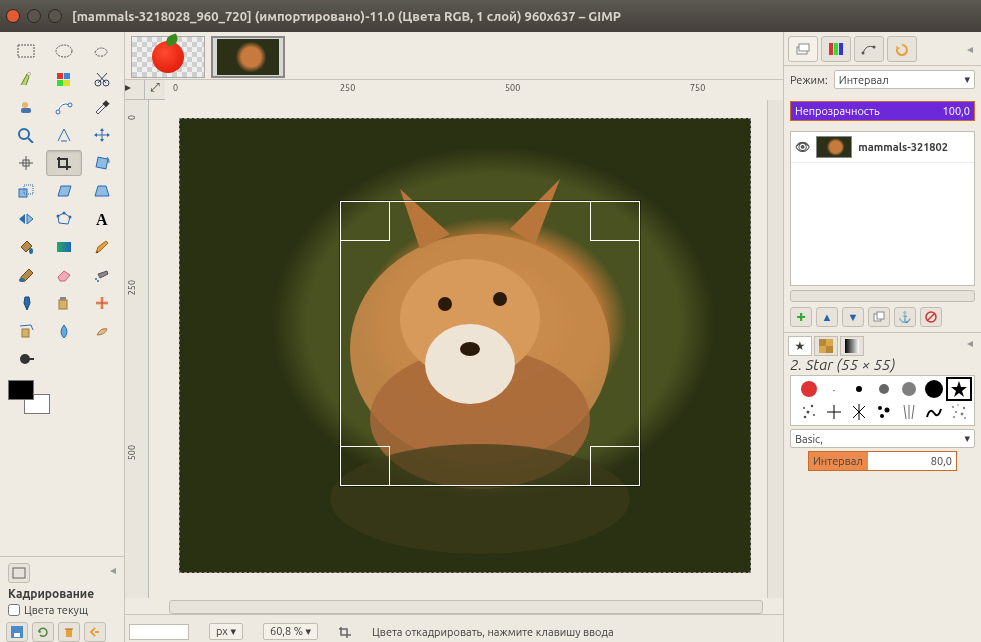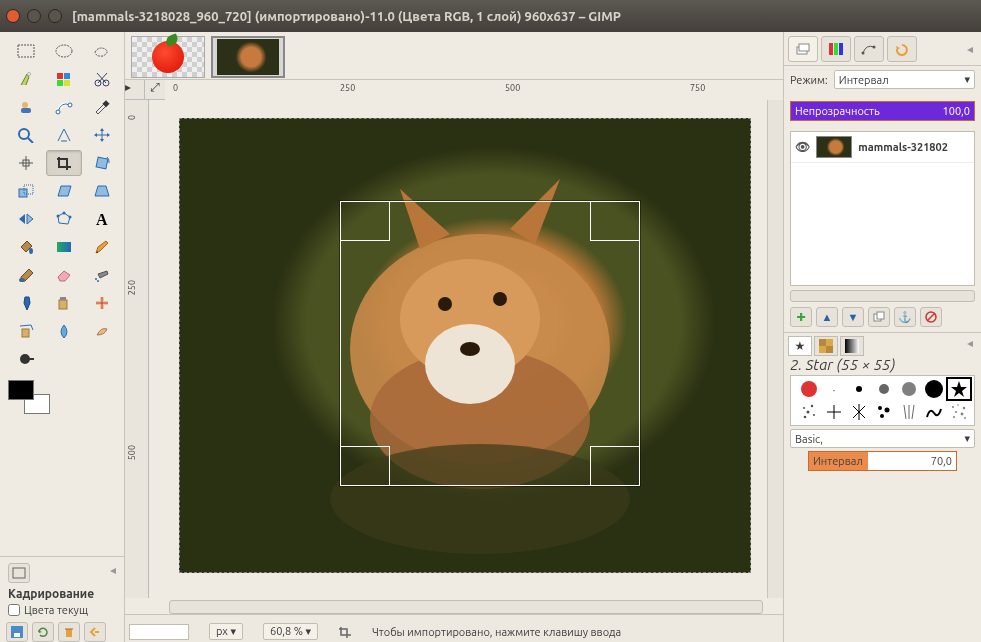--- a/index.html
+++ b/index.html
@@ -408,21 +408,21 @@
     <div class="hscrollbar"></div>
     <div class="status">
       <span style="width:60px;border:1px solid #c2bdb3;height:16px;background:#fff"></span>
       <span class="sel"><span>px</span> ▾</span>
       <span class="sel"><span>60,8 %</span> ▾</span>
       <span>
           <svg width="14" height="12">
             <path d="M3 1 L3 9 L13 9 M1 3 L9 3 L9 12" fill="none" stroke="#666" stroke-width="1.5"></path>
           </svg>
         </span>
-      <span>Чтобы импортировано, нажмите клавишу ввода</span>
+      <span>Цвета откадрировать, нажмите клавишу ввода</span>
     </div>
   </div>
 
   <div class="right">
     <div class="rtabs">
       <div class="rtab act">
           <svg width="16" height="14">
             <rect x="2" y="5" width="10" height="7" fill="#fff" stroke="#888"></rect>
             <rect x="4" y="2" width="10" height="7" fill="#fff" stroke="#888"></rect>
           </svg>
@@ -607,17 +607,17 @@
               </g>
             </svg>
           </div>
       </div>
       <div class="combo" style="margin:3px 6px">
           <span>Basic,</span>
           <span>▾</span>
         </div>
       <div class="slider half" style="margin:2px 24px">
         <span>Интервал</span>
-        <span>70,0</span>
+        <span>80,0</span>
       </div>
     </div>
   </div>
 </div>
 
 </body></html>

